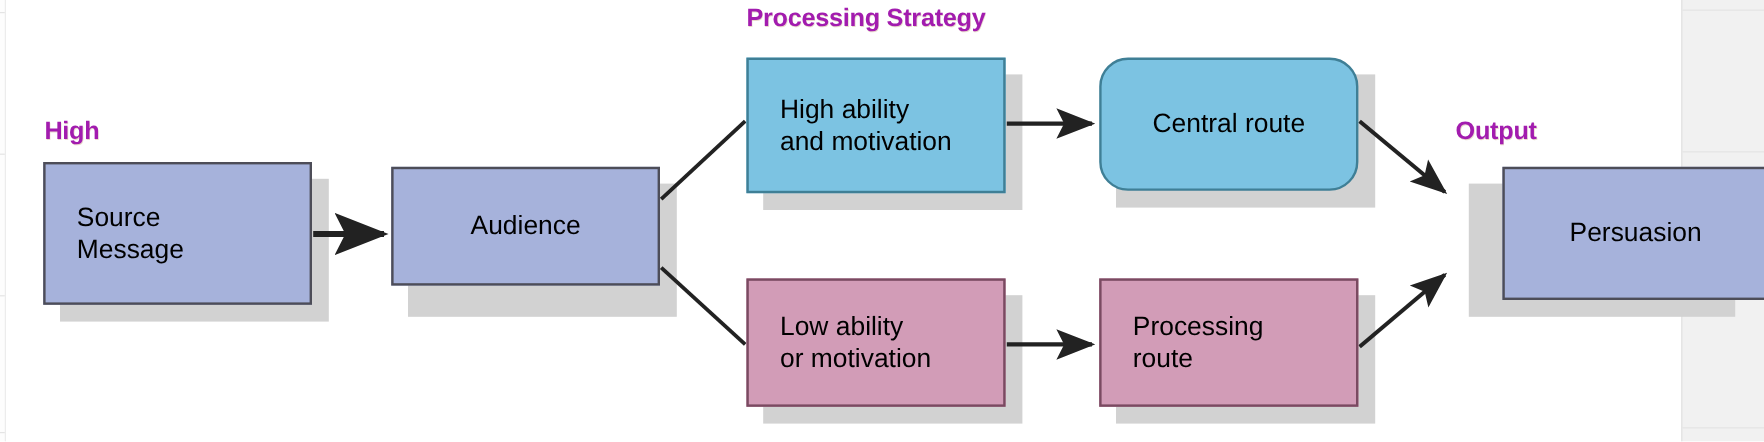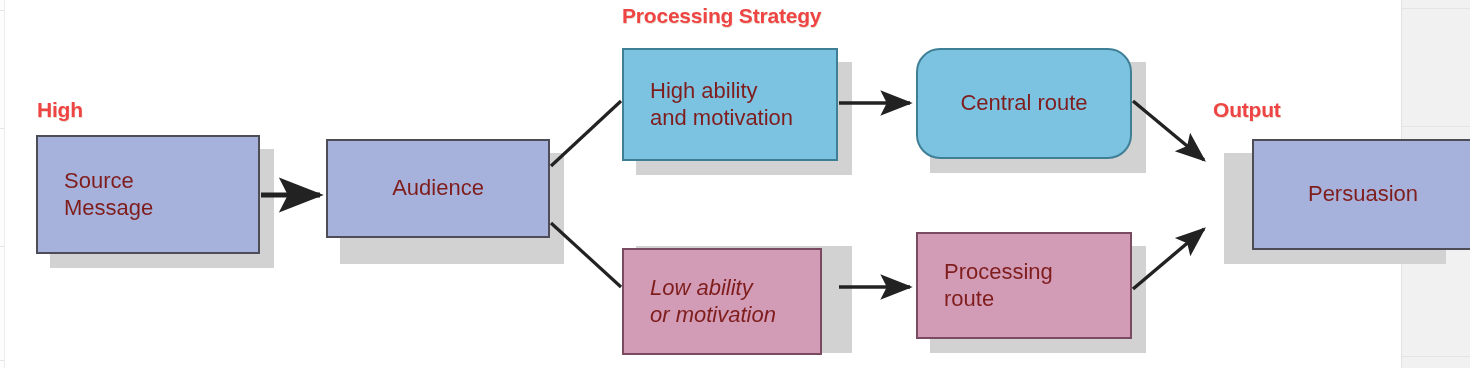--- a/index.html
+++ b/index.html
@@ -33,35 +33,35 @@
     position: absolute;
     left: 0; right: 0;
     height: 1px;
     background: #e4e4e4;
   }
 
   
   .caption {
     position: absolute;
     font-weight: bold;
-    color: #ef4444;
+    color: #a21caf;
     font-size: 21px;
     letter-spacing: -0.2px;
     white-space: nowrap;
     text-shadow: 0.5px 0.5px 0 rgba(190,150,110,0.35);
   }
 
   
   .node {
     position: absolute;
     box-sizing: border-box;
     border: 2px solid #4a4a55;
     display: flex;
     align-items: center;
-    color: #7f1d1d;
+    color: #000000;
     font-size: 22px;
     line-height: 1.22;
     z-index: 3;
   }
   .node .label {
     padding-left: 0;
     width: 100%;
     text-align: center;
     white-space: pre-line;
   }
@@ -150,21 +150,21 @@
 
   <div class="node blue lefttext" style="left:622px; top:48px; width:216px; height:113px;">
     <span class="label">High ability
 and motivation</span>
   </div>
 
   <div class="node blue" style="left:916px; top:48px; width:216px; height:111px;border-radius:24px;">
     <span class="label">Central route</span>
   </div>
 
-  <div class="node pink lefttext" style="left:622px; top:248px; width:200px; height:107px;font-style:italic;">
+  <div class="node pink lefttext" style="left:622px; top:232px; width:216px; height:107px;">
     <span class="label">Low ability
 or motivation</span>
   </div>
 
   <div class="node pink lefttext" style="left:916px; top:232px; width:216px; height:107px;">
     <span class="label">Processing
 route</span>
   </div>
 
   <div class="node periwinkle" style="left:1252px; top:139px; width:222px; height:111px;">

